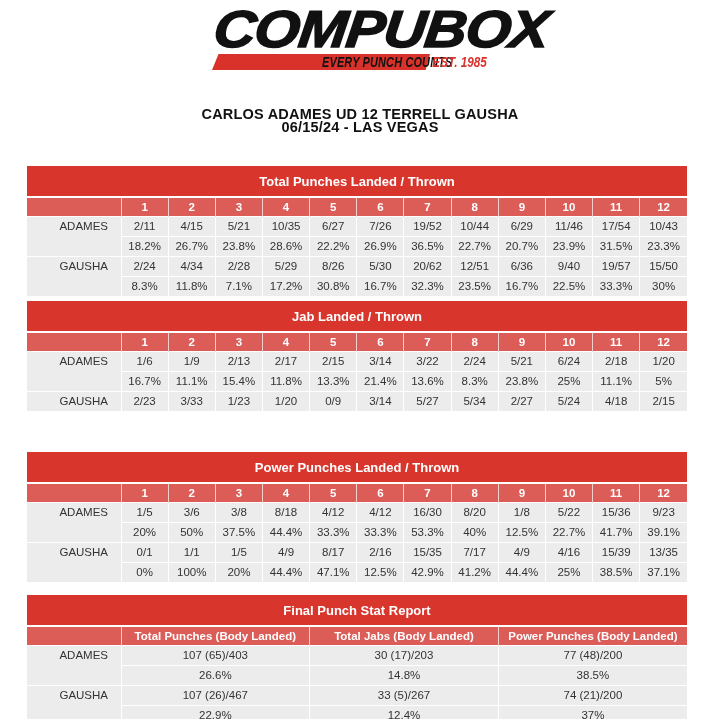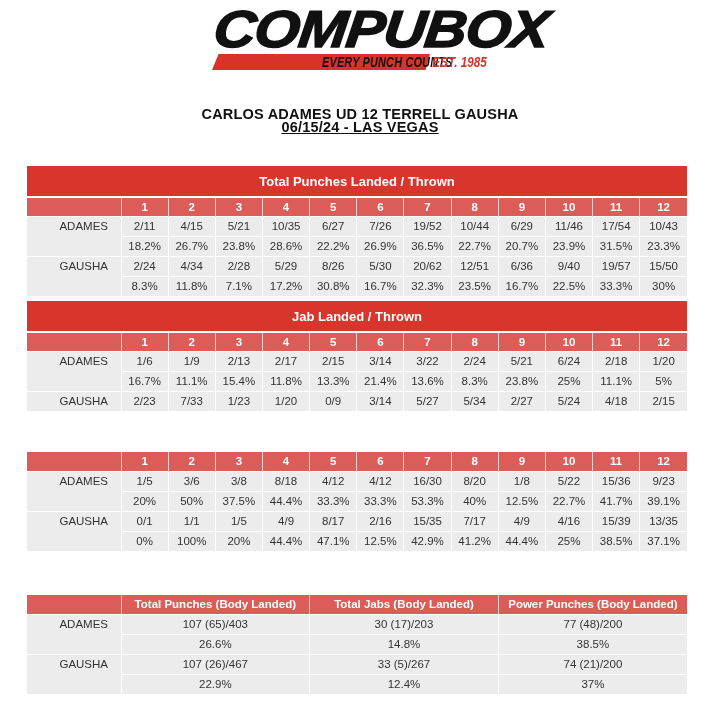--- a/index.html
+++ b/index.html
@@ -28,21 +28,21 @@
     .logo-est {
       position: absolute; left: 218px; top: 50px; height: 16px;
       font-family: "Liberation Sans", sans-serif; font-style: italic; font-weight: 700;
       font-size: 15px; line-height: 16px; color: #d8322b; white-space: nowrap;
       transform: scaleX(0.78); transform-origin: left center; padding-left: 3px;
     }
 
     .fight-title { position: absolute; left: 0; width: 720px; top: 94px; text-align: center;
       font-weight: 700; font-size: 14.5px; letter-spacing: 0.2px; color: #111; margin-top: 12px; }
     .fight-sub { position: absolute; left: 0; width: 720px; top: 119px; text-align: center;
-      font-weight: 700; font-size: 14.5px; letter-spacing: 0.2px; color: #111; text-decoration: underline; }
+      font-weight: 700; font-size: 14.5px; letter-spacing: 0.2px; color: #111; }
 
     
     .stat-table { position: absolute; left: 27px; width: 660px; border-collapse: collapse; table-layout: fixed; }
     .stat-table td, .stat-table th { font-size: 11.5px; text-align: center; padding: 0; }
     .stat-table .title-row th {
       background: #d8352d; color: #fff; font-weight: 700; font-size: 13px; height: 31px;
       border-bottom: 2px solid #ffffff;
     }
     .stat-table .head-row th {
       background: #dc5c58; color: #fff; font-weight: 700; font-size: 11.5px; height: 19px;
@@ -233,21 +233,21 @@
         <td>13.6%</td>
         <td>8.3%</td>
         <td>23.8%</td>
         <td>25%</td>
         <td>11.1%</td>
         <td>5%</td>
       </tr>
       <tr>
         <td class="lbl">GAUSHA</td>
         <td>2/23</td>
-        <td>7/33</td>
+        <td>3/33</td>
         <td>1/23</td>
         <td>1/20</td>
         <td>0/9</td>
         <td>3/14</td>
         <td>5/27</td>
         <td>5/34</td>
         <td>2/27</td>
         <td>5/24</td>
         <td>4/18</td>
         <td>2/15</td>
@@ -264,20 +264,23 @@
       <col>
       <col>
       <col>
       <col>
       <col>
       <col>
       <col>
       <col>
     </colgroup>
     <tbody>
+      <tr class="title-row">
+        <th colspan="13">Power Punches Landed / Thrown</th>
+      </tr>
       <tr class="head-row">
         <th></th>
         <th>1</th>
         <th>2</th>
         <th>3</th>
         <th>4</th>
         <th>5</th>
         <th>6</th>
         <th>7</th>
         <th>8</th>
@@ -350,20 +353,23 @@
   </table>
 
 <table class="stat-table" id="t4">
   <colgroup>
       <col class="c-lbl">
       <col>
       <col>
       <col>
     </colgroup>
   <tbody>
+      <tr class="title-row">
+    <th colspan="4">Final Punch Stat Report</th>
+  </tr>
   <tr class="head-row">
     <th></th>
     <th>Total Punches (Body Landed)</th>
     <th>Total Jabs (Body Landed)</th>
     <th>Power Punches (Body Landed)</th>
   </tr>
   <tr>
     <td class="lbl">ADAMES</td>
     <td>107 (65)/403</td>
     <td>30 (17)/203</td>

